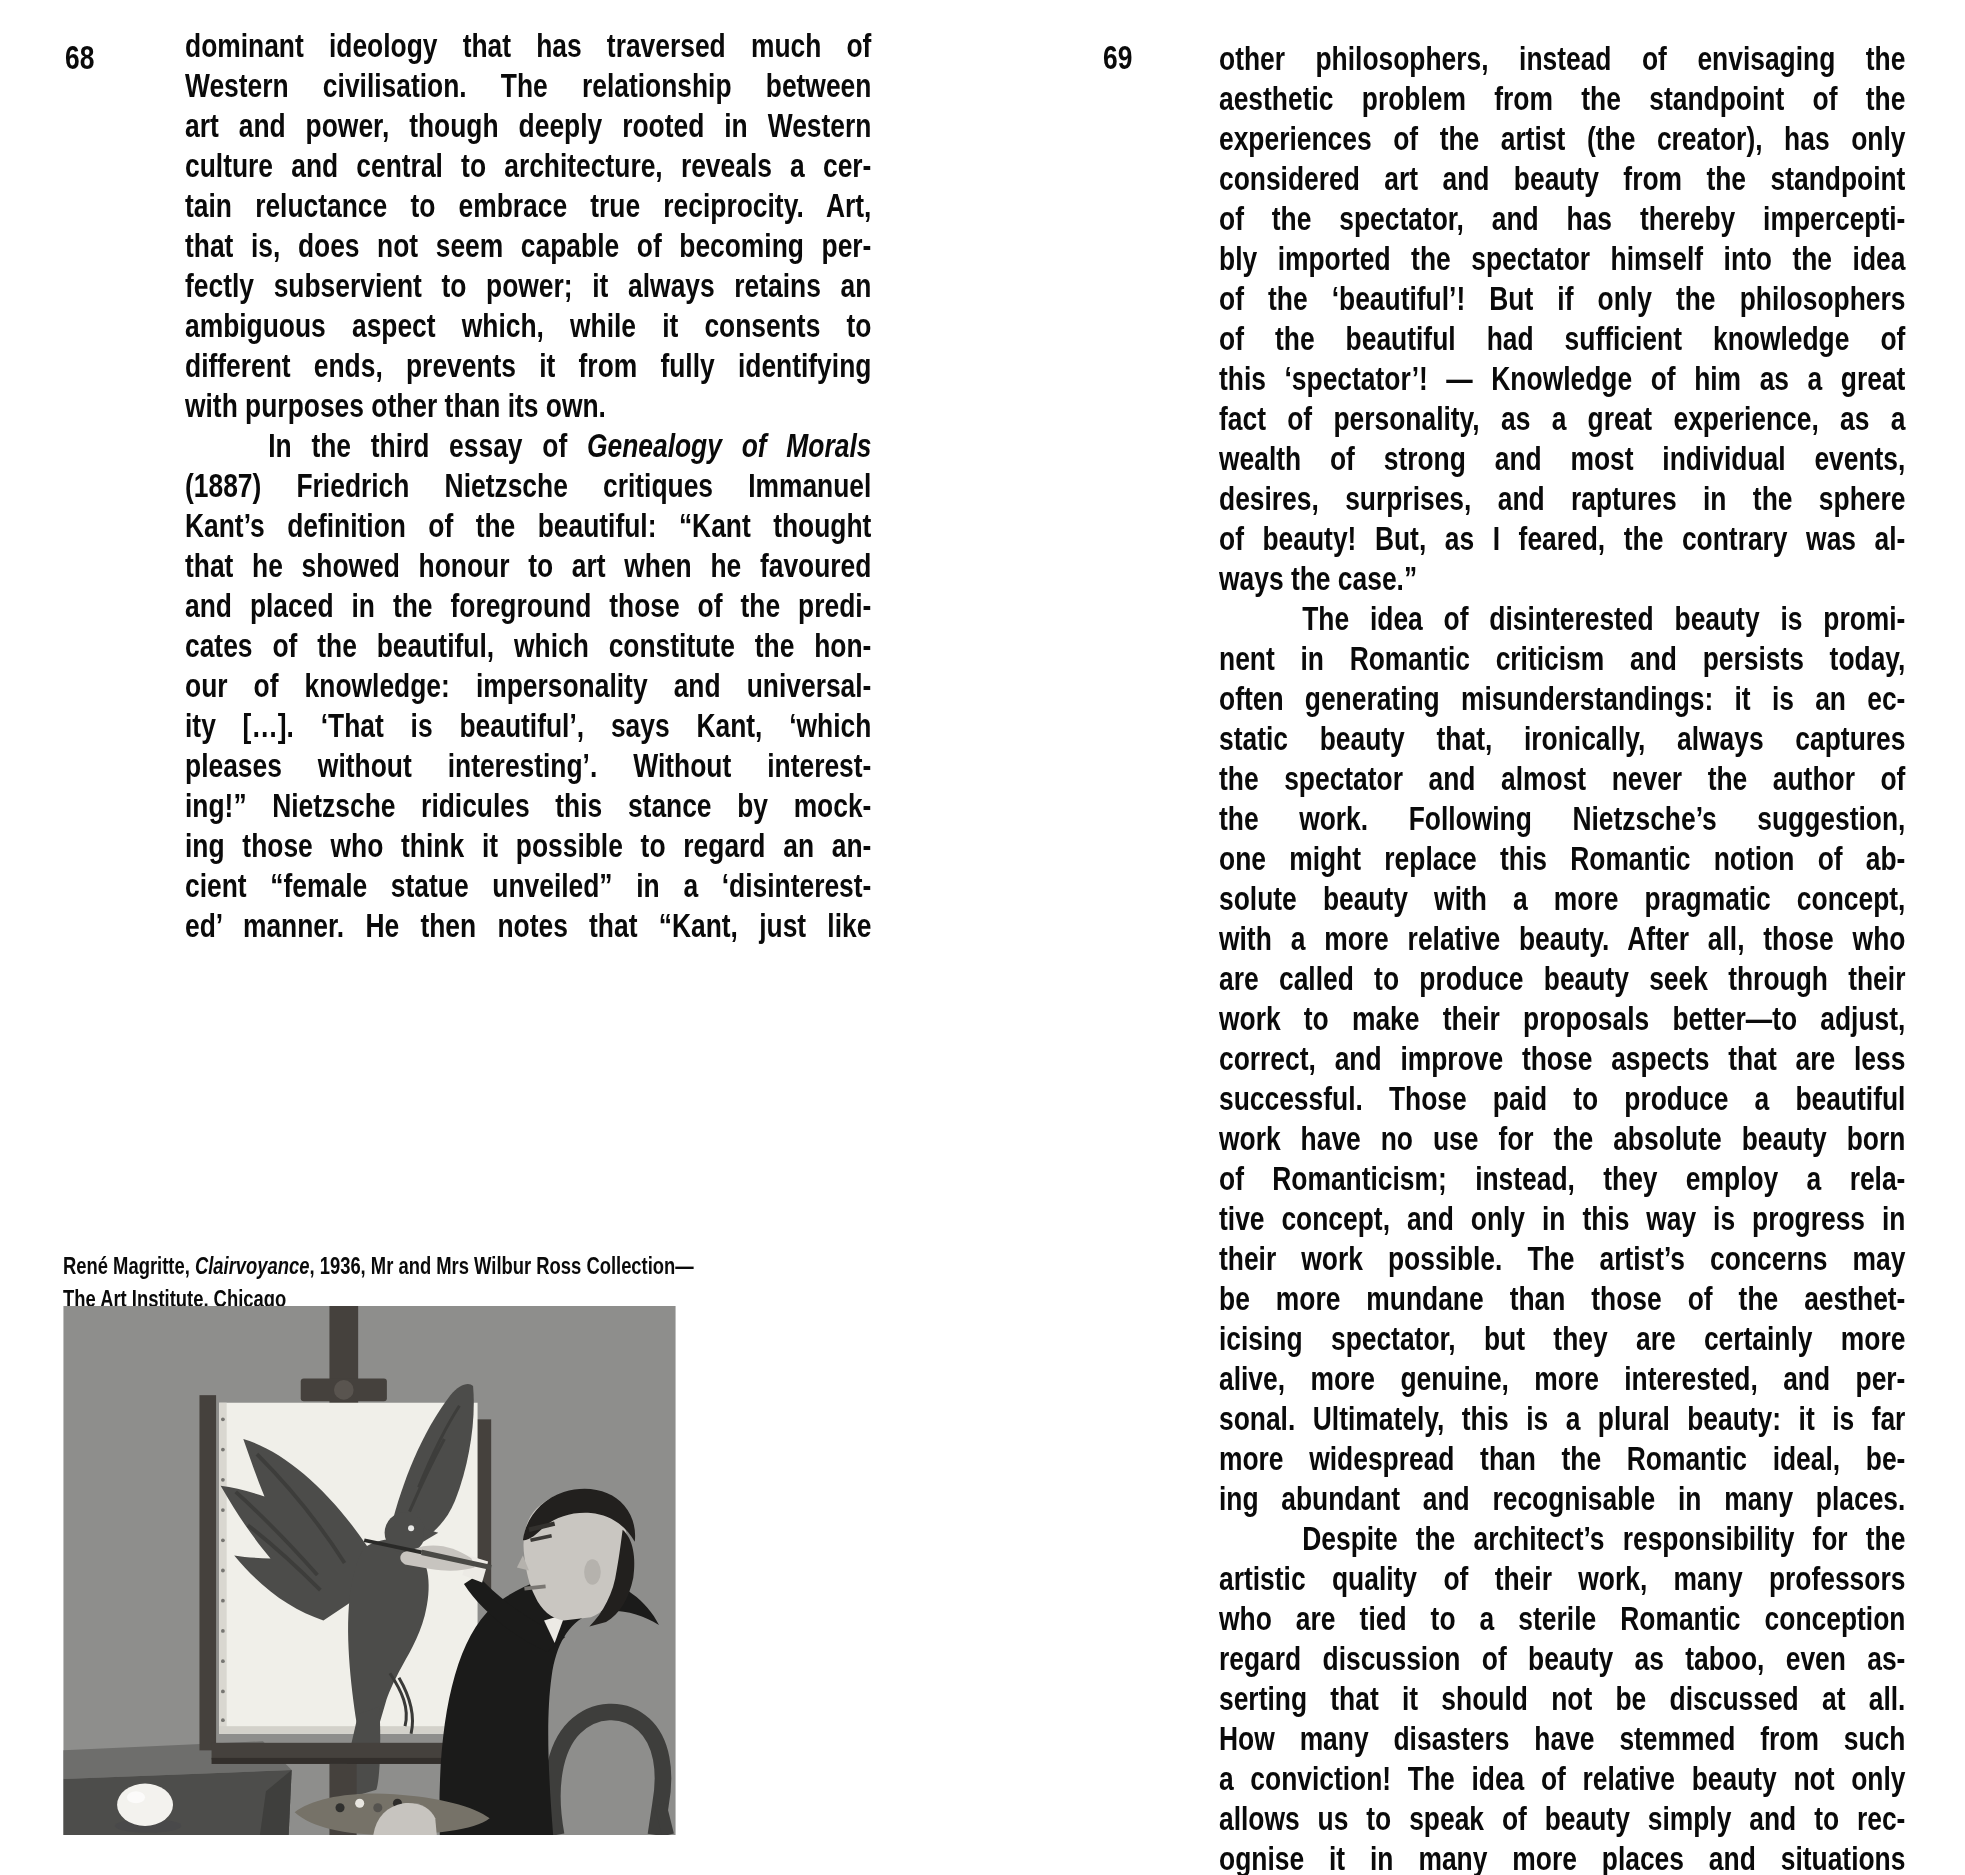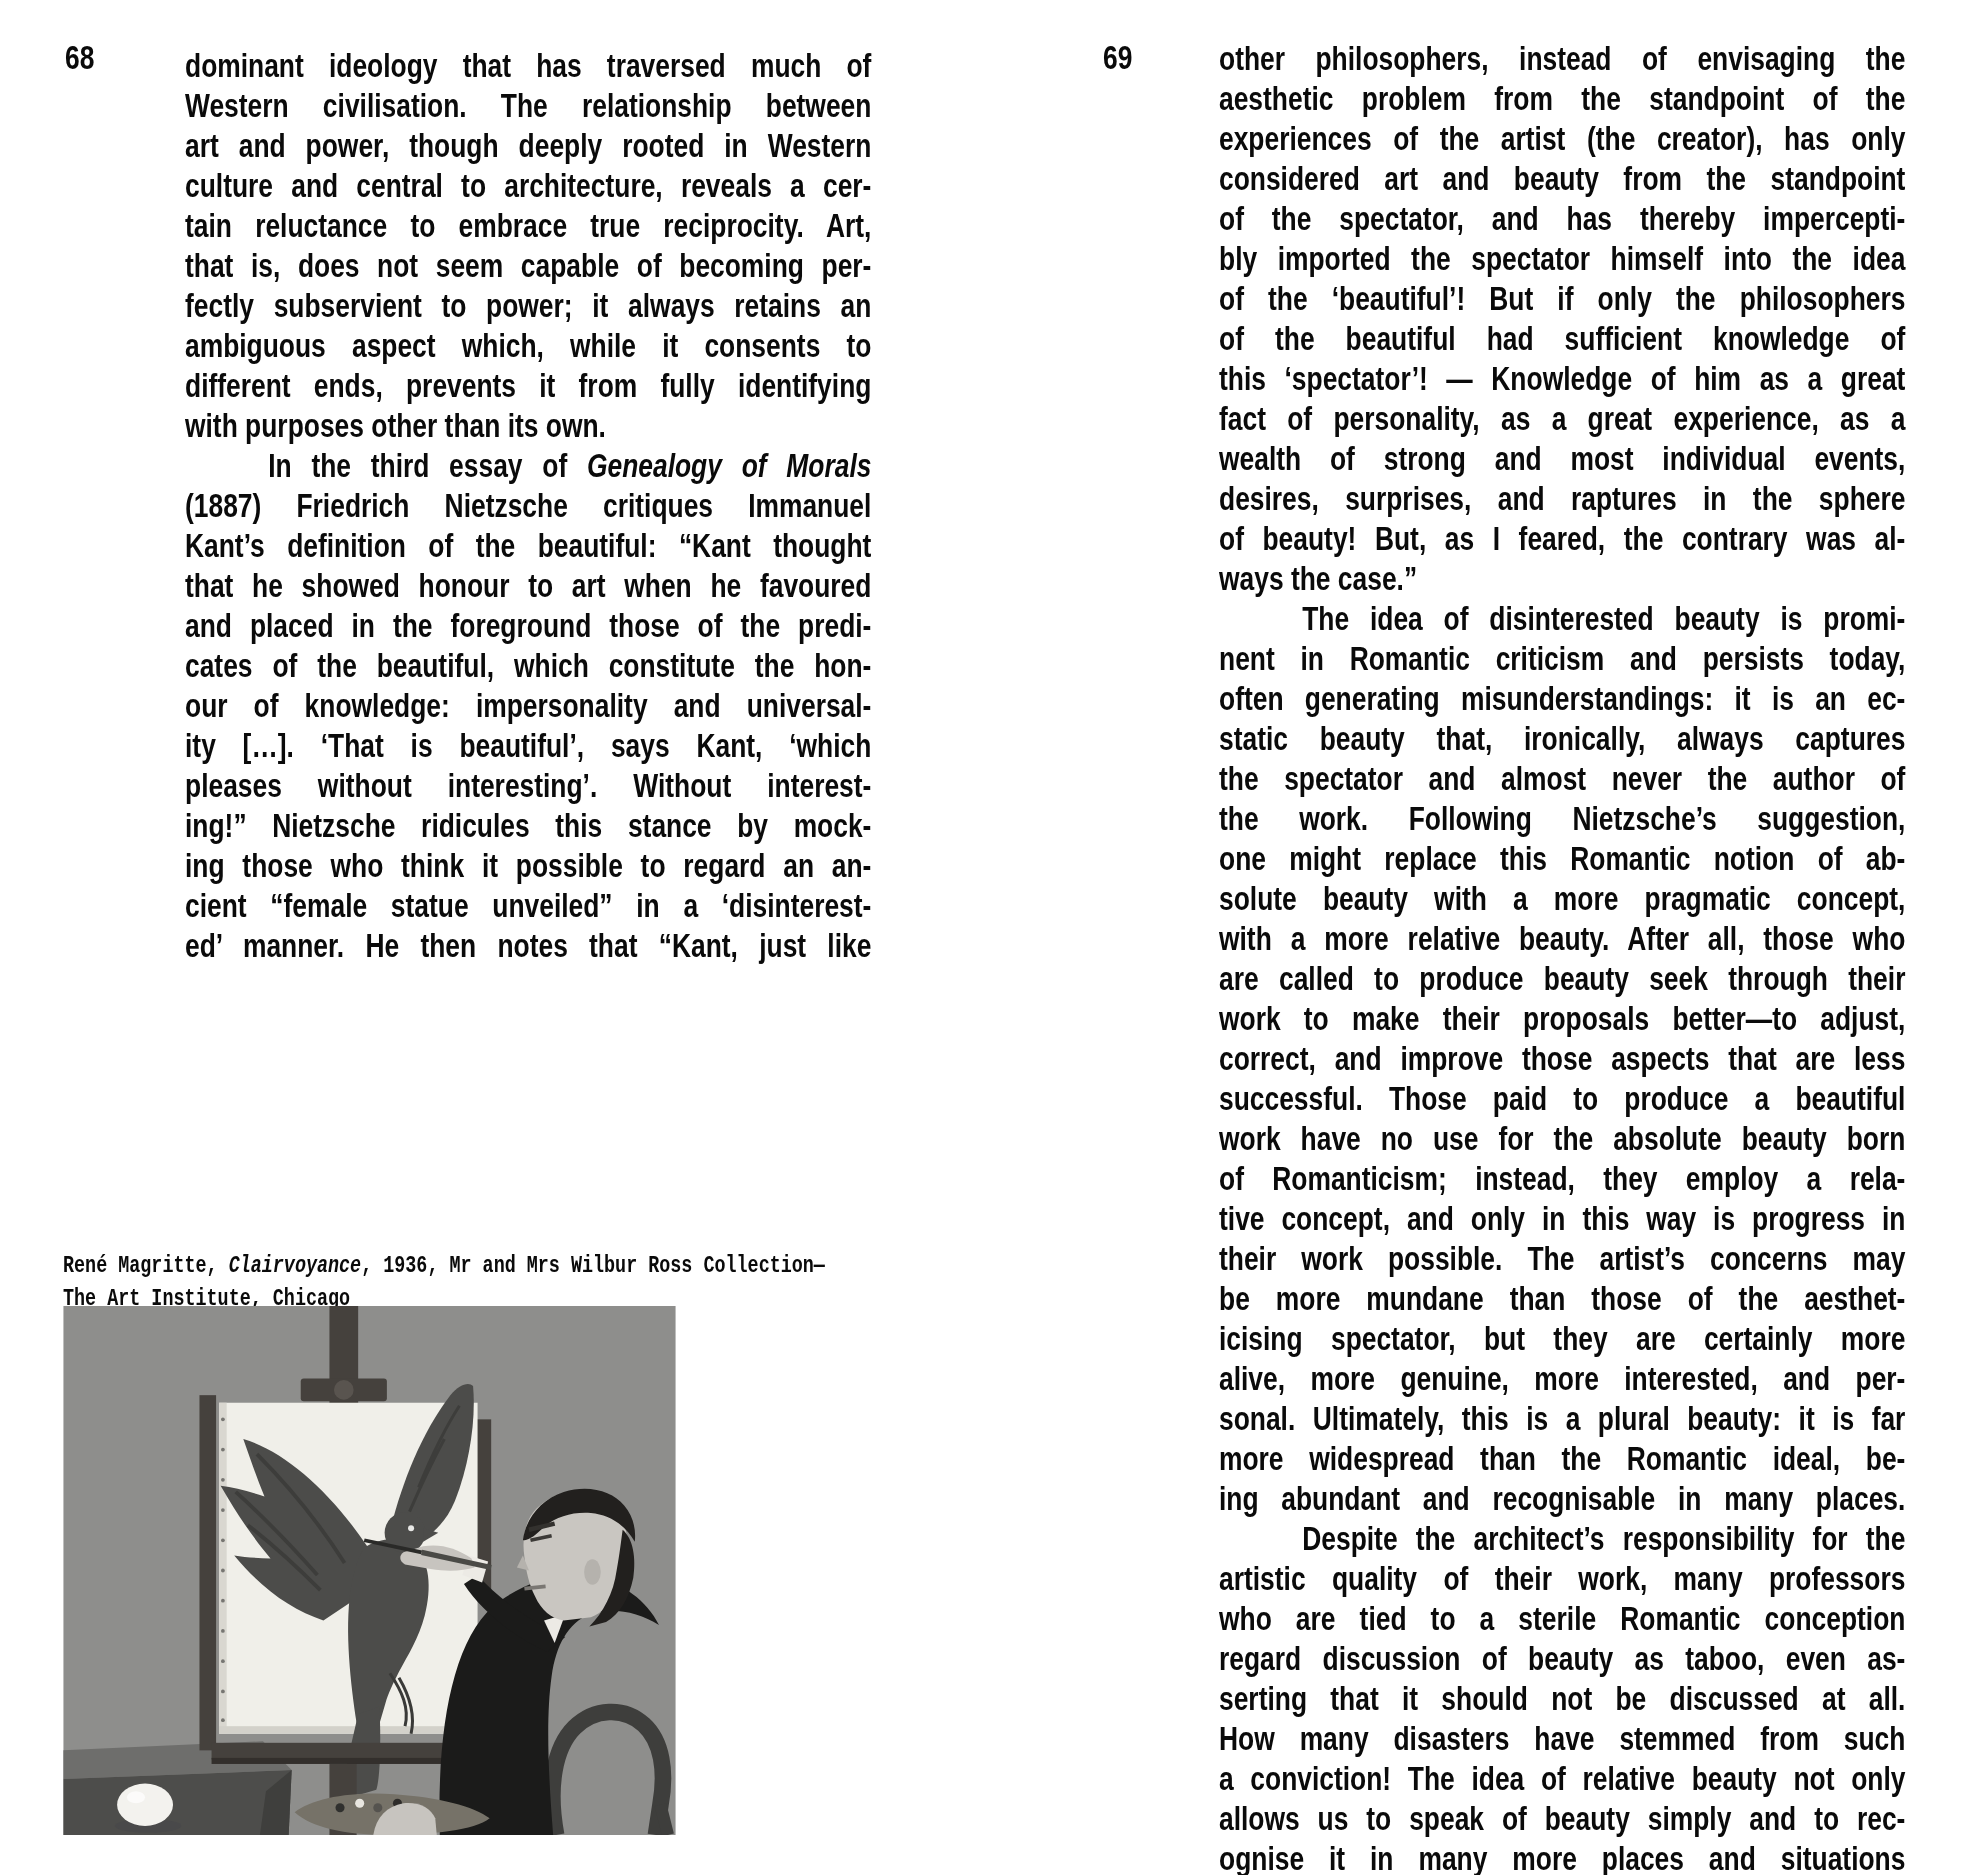--- a/index.html
+++ b/index.html
@@ -9,23 +9,23 @@
     font-family:"Liberation Sans","DejaVu Sans",sans-serif;
   }
   
   .cond{transform:scaleX(0.8);transform-origin:0 0;}
   .textcol{width:858px;font-size:33px;font-weight:700;line-height:40px;}
   .line{text-align:justify;text-align-last:justify;text-justify:inter-word;}
   .line.last{text-align-last:left;}
   .para.indent > .line:first-child{text-indent:104px;}
   .line i{font-style:italic;}
   .pagenum{position:absolute;top:39px;font-size:33px;font-weight:700;}
-  #leftcol{position:absolute;left:185px;top:46px;}
+  #leftcol{position:absolute;left:185px;top:26px;}
   #rightcol{position:absolute;left:1219px;top:39px;}
-  #caption{position:absolute;left:63px;top:1250px;font-family:Liberation Mono, monospace;}
+  #caption{position:absolute;left:63px;top:1250px;}
   #caption .capin{width:1104px;font-size:23px;font-weight:700;line-height:33px;}
   #figurebox{position:absolute;left:63px;top:1306px;width:613px;height:529px;}
   #figurebox svg{display:block;}
 </style>
 </head>
 <body>
 
 <div class="pagenum cond" style="left:65px;">68</div>
 
 <div id="leftcol">

